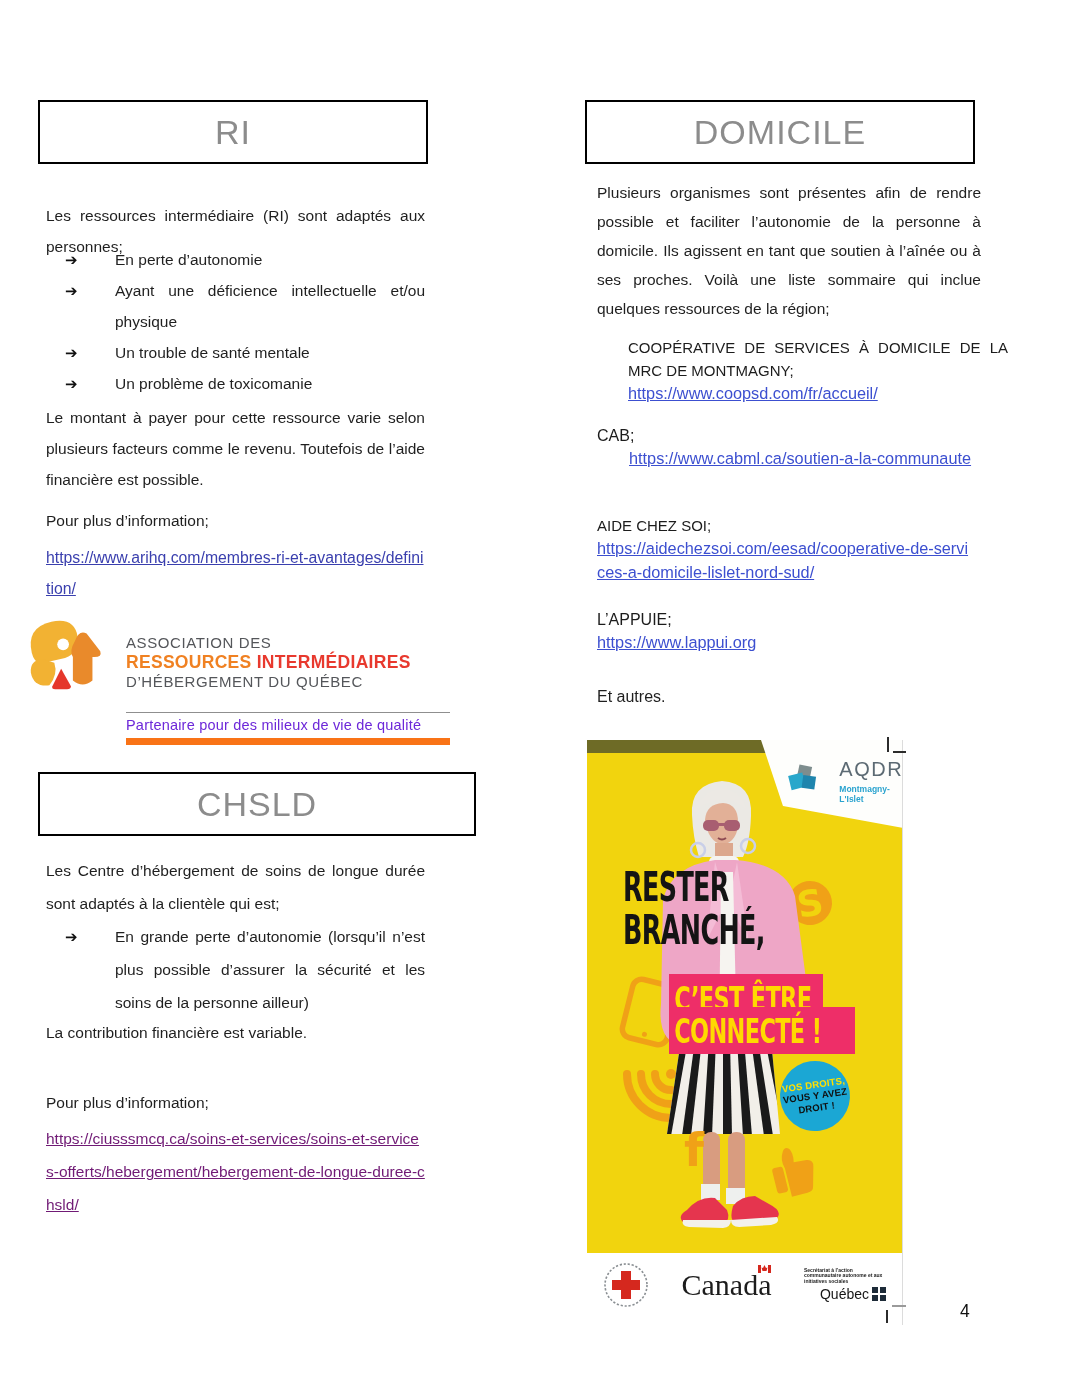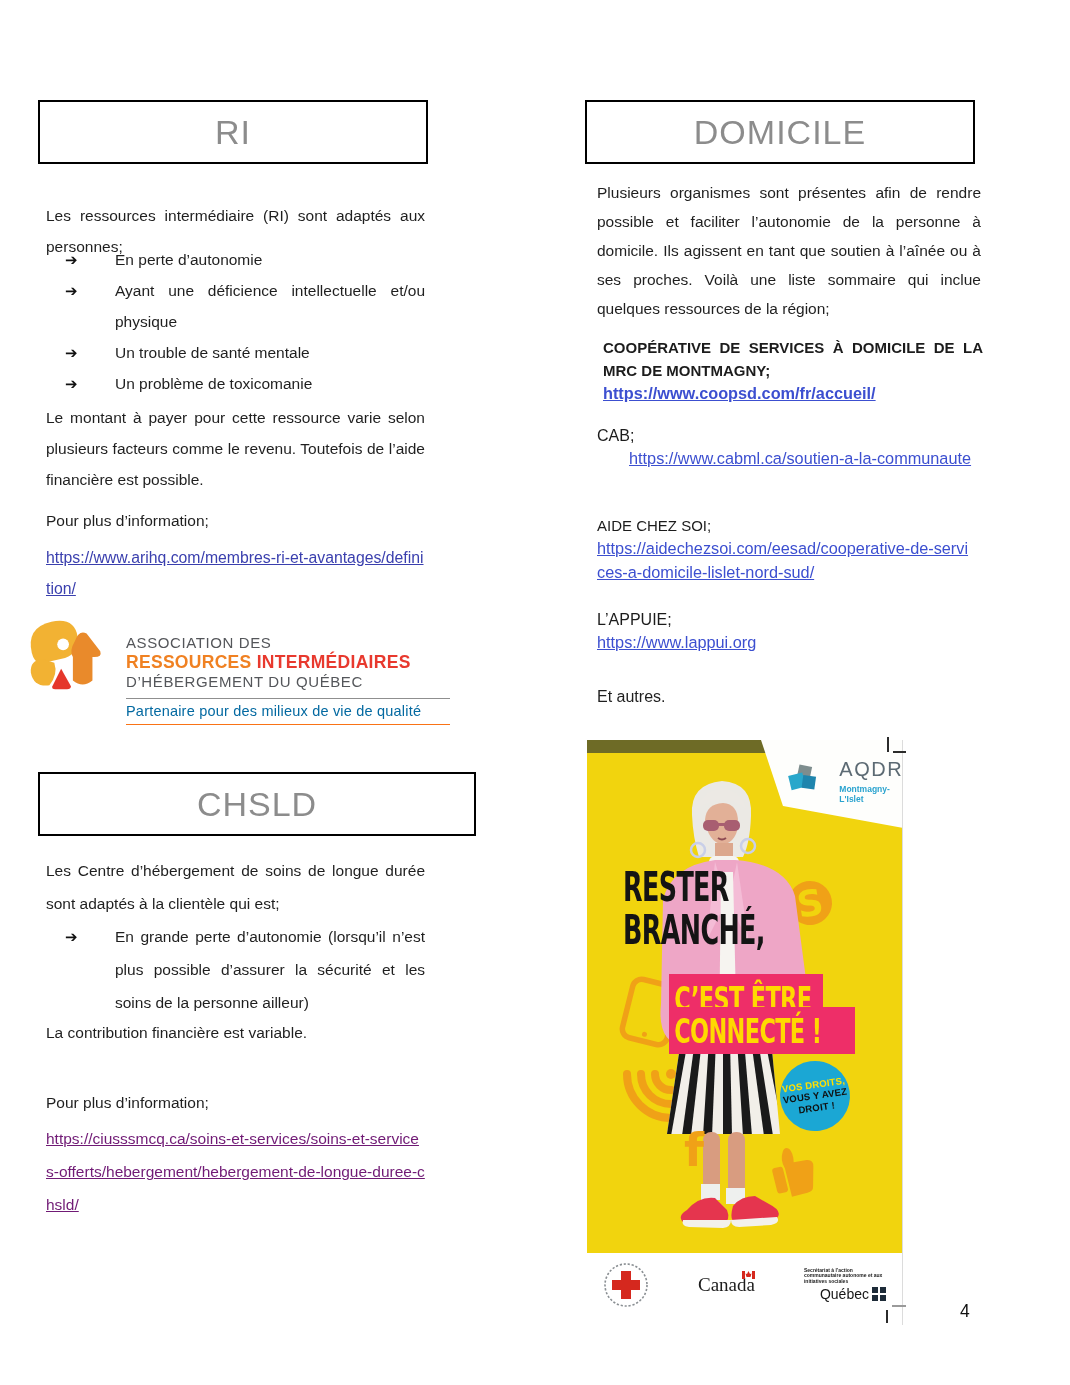--- a/index.html
+++ b/index.html
@@ -33,22 +33,22 @@
   .entry .lnk { position:static; display:block; }
 
   
   .arihq { position:absolute; left:24px; top:612px; display:flex; gap:14px; align-items:flex-start; }
   .arihq-text { width:324px; padding-top:22px; }
   .arihq-l1 { color:#54565a; font-size:15px; letter-spacing:0.6px; line-height:18px; }
   .arihq-l2 { font-size:17.5px; font-weight:bold; letter-spacing:0.3px; line-height:20px; white-space:nowrap; }
   .arihq-l2 .org { color:#f08122; }
   .arihq-l2 .red { color:#e8392e; }
   .arihq-l3 { color:#54565a; font-size:15px; letter-spacing:0.6px; line-height:19px; }
-  .arihq-tag { margin-top:7px; border-top:1px solid #8f8f8f; border-bottom:1px solid #f97316;
-               padding:4px 0 5px 0; color:#0369a1; font-size:14.5px; letter-spacing:0.2px; }
+  .arihq-tag { margin-top:21px; border-top:1px solid #8f8f8f; border-bottom:7px solid #f97316;
+               padding:4px 0 5px 0; color:#6d28d9; font-size:14.5px; letter-spacing:0.2px; }
 
   
   .poster { position:absolute; left:587px; top:740px; width:316px; height:585px;
             background:#f1d40e; overflow:hidden; border-right:1px solid #dcdcdc; }
   .poster svg.illus { position:absolute; left:0; top:0; }
   .aqdr { position:absolute; left:200px; top:18px; display:flex; gap:18px; align-items:center; }
   .aqdr-name { color:#5c6a73; font-size:20px; letter-spacing:1.5px; font-weight:500; }
   .aqdr-sub  { color:#2aa3cf; font-size:8.5px; margin-top:3px;font-weight:bold; }
   .headline { position:absolute; left:36px; color:#141414; font-weight:bold;
               font-family:"DejaVu Sans", sans-serif; font-size:41px; line-height:41px;
@@ -60,21 +60,21 @@
   .pinkbox span { color:#ffd900; font-weight:bold; font-family:"DejaVu Sans", sans-serif;
                   font-size:34px; transform:scaleX(0.66); transform-origin:left center;
                   padding-left:8px; white-space:nowrap; letter-spacing:-1px; }
   .badge { position:absolute; left:193px; top:321px; width:70px; height:70px; border-radius:50%;
            background:#1ba7d4; transform:rotate(-8deg); display:flex; flex-direction:column;
            align-items:center; justify-content:center; text-align:center;
            font-weight:bold; font-size:9.5px; line-height:11.5px; letter-spacing:0.2px; }
   .badge .y { color:#ffe000; } .badge .k { color:#101010; }
   .strip { position:absolute; left:0; right:0; bottom:0; height:72px; background:#fff;
            display:flex; align-items:center; justify-content:space-between; padding:0 16px 8px 16px; }
-  .canada-wrap { position:relative; font-family:"Liberation Serif", serif; font-size:19px; color:#1c1c1c; }
+  .canada-wrap { position:relative; font-family:"Liberation Serif", serif; font-size:30px; color:#1c1c1c; }
   .canada-flag { position:absolute; top:-3px; right:0px; }
   .qc { width:82px; }
   .qc-sec { font-size:5px; line-height:5.5px; color:#222; font-weight:bold; }
   .qc-row { display:flex; justify-content:flex-end; align-items:center; gap:3px; margin-top:2px; }
   .qc-name { font-size:14px; color:#161616; }
   .qc-flag { width:14px; height:14px; background:#fff; display:grid;
              grid-template-columns:6px 6px; grid-template-rows:6px 6px; gap:2px; }
   .qc-flag div { background:#1d2b38; }
 
   .crop { position:absolute; background:#2b2b2b; }
@@ -150,21 +150,21 @@
   <div class="txt" style="left:46px; top:1094px;">Pour plus d’information;</div>
 
   <a class="doclink link-left2" style="left:46px; top:1122px; width:379px;">https://ciusssmcq.ca/soins-et-services/soins-et-services-offerts/hebergement/hebergement-de-longue-duree-chsld/</a>
 
   <div class="titlebox" style="left:585px; top:100px; width:390px;">
     <span>DOMICILE</span>
   </div>
 
   <div class="txt just" style="left:597px; top:178px; width:384px; line-height:29px;">Plusieurs organismes sont présentes afin de rendre possible et faciliter l’autonomie de la personne à domicile.  Ils agissent en tant que soutien à l’aînée ou à ses proches. Voilà une liste sommaire qui inclue quelques ressources de la région;</div>
 
-  <div class="entry" style="left:603px; top:336px;font-weight:bold;">
+  <div class="entry" style="left:628px; top:336px;">
     <div class="lbl">COOPÉRATIVE DE SERVICES À DOMICILE DE LA MRC DE MONTMAGNY;</div>
     <a class="doclink link-right lnk">https://www.coopsd.com/fr/accueil/</a>
   </div>
   <div class="entry" style="left:597px; top:424px;">
     <div class="lbl" style="text-align:left; font-size:16px;">CAB;</div>
     <a class="doclink link-right lnk" style="width:370px;margin-left:32px;">https://www.cabml.ca/soutien-a-la-communaute</a>
   </div>
   <div class="entry" style="left:597px; top:514px;">
     <div class="lbl" style="text-align:left;">AIDE CHEZ SOI;</div>
     <a class="doclink link-right lnk" style="width:376px;">https://aidechezsoi.com/eesad/cooperative-de-services-a-domicile-lislet-nord-sud/</a>

